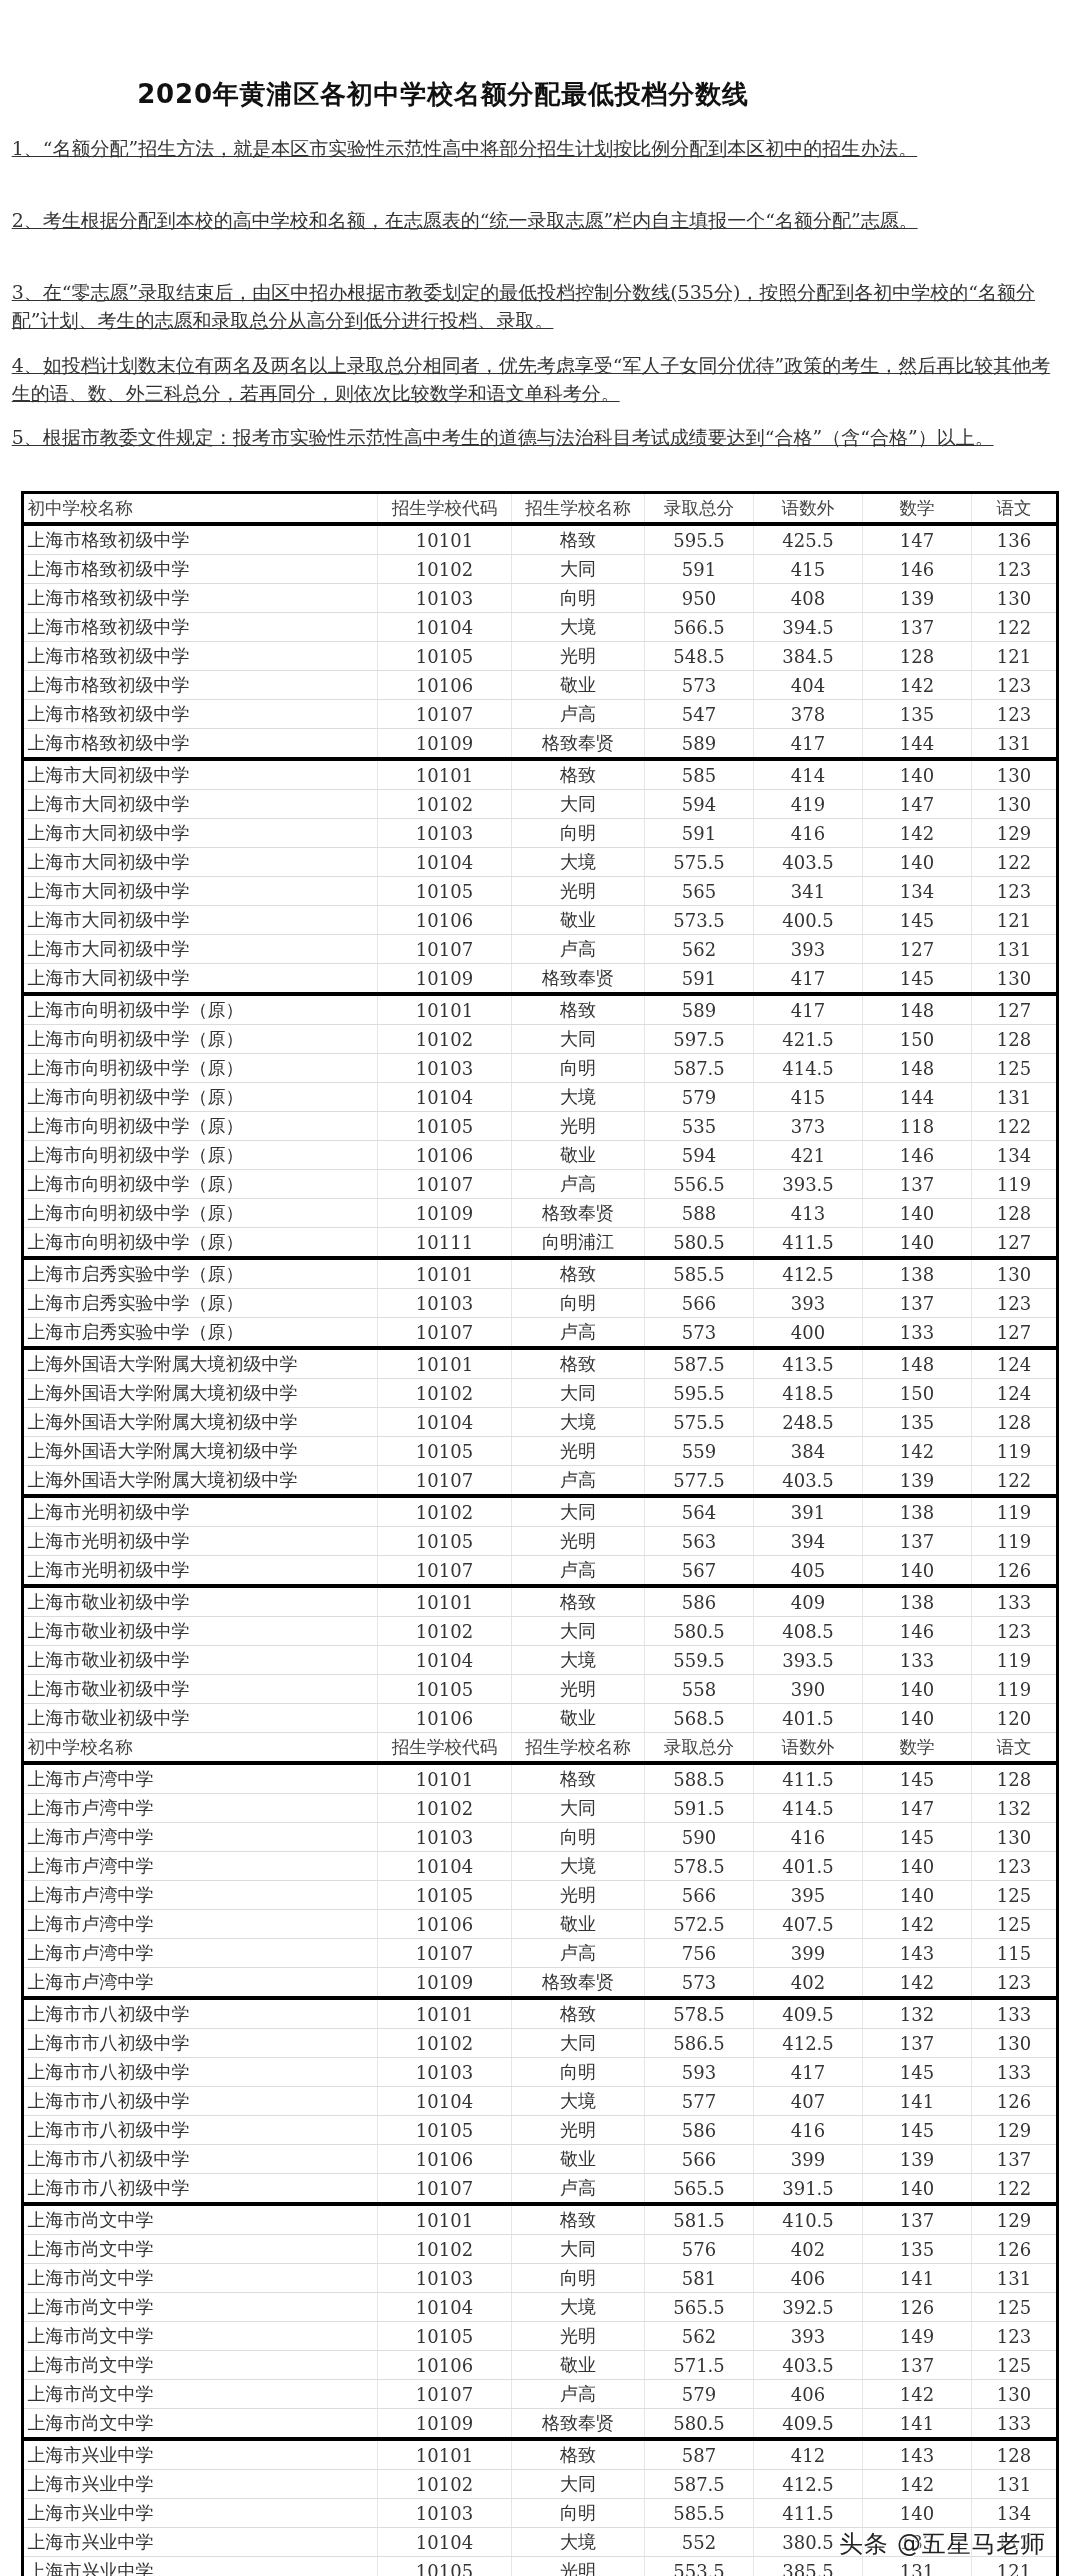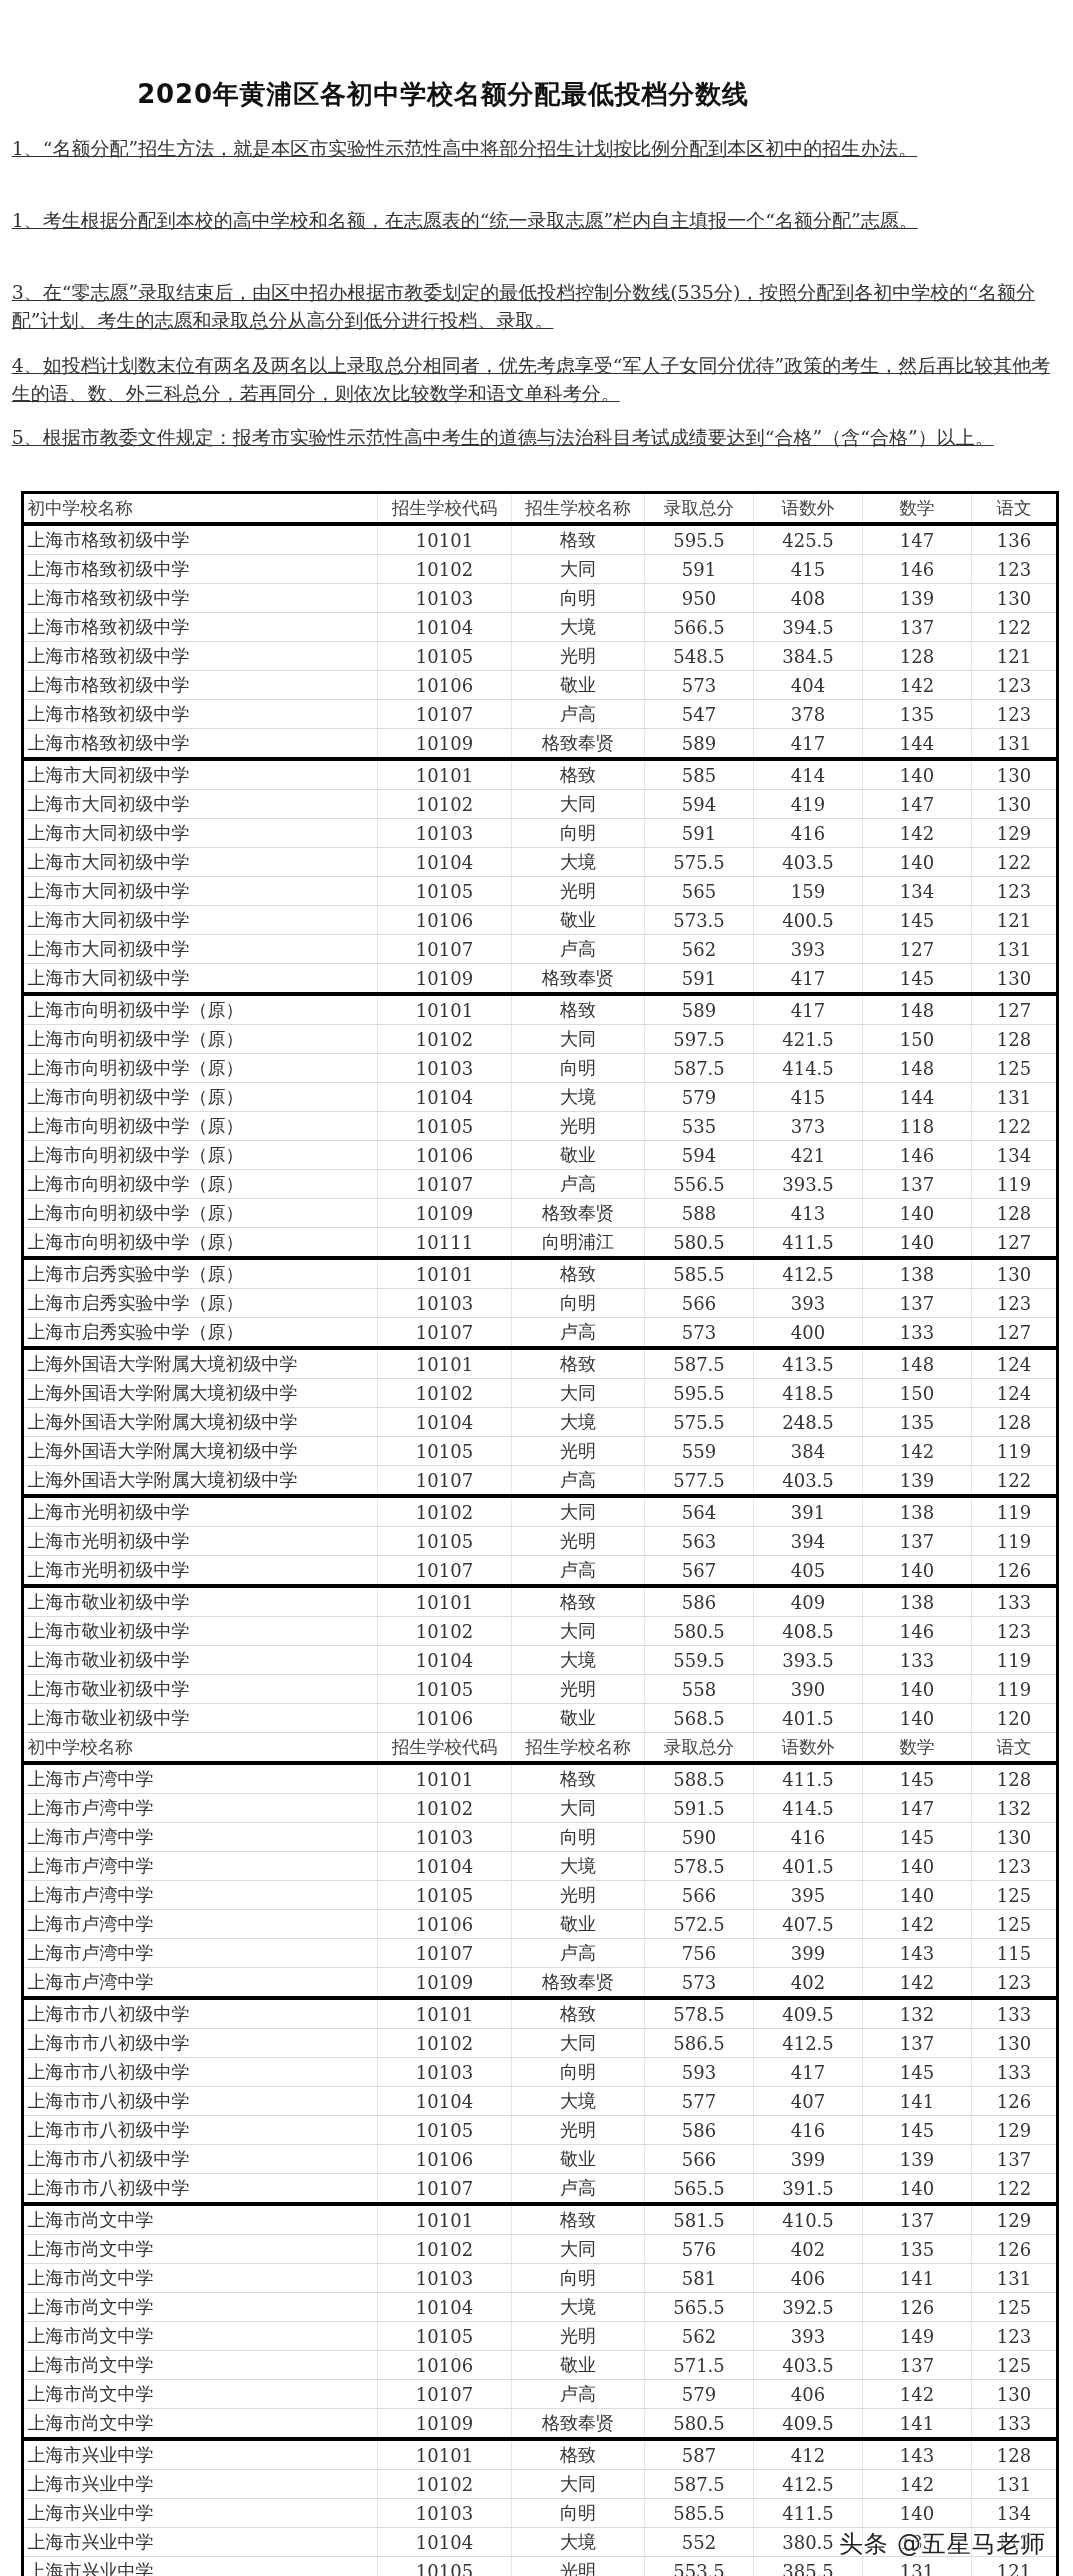--- a/index.html
+++ b/index.html
@@ -32,21 +32,21 @@
   .watermark { position: absolute; left: 839px; top: 2528px; font-size: 24px;
                font-family: "DejaVu Sans", "Liberation Sans", sans-serif; color: #222;
                text-shadow: 0 0 2.5px #fff, 0 0 2.5px #fff, 0.8px 0.8px 0 #fff; letter-spacing: 0.8px; }
 </style>
 </head>
 <body>
 
 <div class="title">2020年黄浦区各初中学校名额分配最低投档分数线</div>
 
 <div class="para" id="p1">1、“名额分配”招生方法，就是本区市实验性示范性高中将部分招生计划按比例分配到本区初中的招生办法。</div>
-<div class="para" id="p2">1、考生根据分配到本校的高中学校和名额，在志愿表的“统一录取志愿”栏内自主填报一个“名额分配”志愿。</div>
+<div class="para" id="p2">2、考生根据分配到本校的高中学校和名额，在志愿表的“统一录取志愿”栏内自主填报一个“名额分配”志愿。</div>
 <div class="para" id="p3">3、在“零志愿”录取结束后，由区中招办根据市教委划定的最低投档控制分数线(535分)，按照分配到各初中学校的“名额分配”计划、考生的志愿和录取总分从高分到低分进行投档、录取。</div>
 <div class="para" id="p4">4、如投档计划数末位有两名及两名以上录取总分相同者，优先考虑享受“军人子女同分优待”政策的考生，然后再比较其他考生的语、数、外三科总分，若再同分，则依次比较数学和语文单科考分。</div>
 <div class="para" id="p5">5、根据市教委文件规定：报考市实验性示范性高中考生的道德与法治科目考试成绩要达到“合格”（含“合格”）以上。</div>
 
 <div class="table-wrap">
   <table id="score-table">
     <colgroup>
       <col class="c-name">
         <col class="c-code">
         <col class="c-sch">
@@ -175,21 +175,21 @@
           <td>575.5</td>
           <td>403.5</td>
           <td>140</td>
           <td>122</td>
         </tr>
         <tr>
           <td class="name">上海市大同初级中学</td>
           <td>10105</td>
           <td>光明</td>
           <td>565</td>
-          <td>159</td>
+          <td>341</td>
           <td>134</td>
           <td>123</td>
         </tr>
         <tr>
           <td class="name">上海市大同初级中学</td>
           <td>10106</td>
           <td>敬业</td>
           <td>573.5</td>
           <td>400.5</td>
           <td>145</td>

